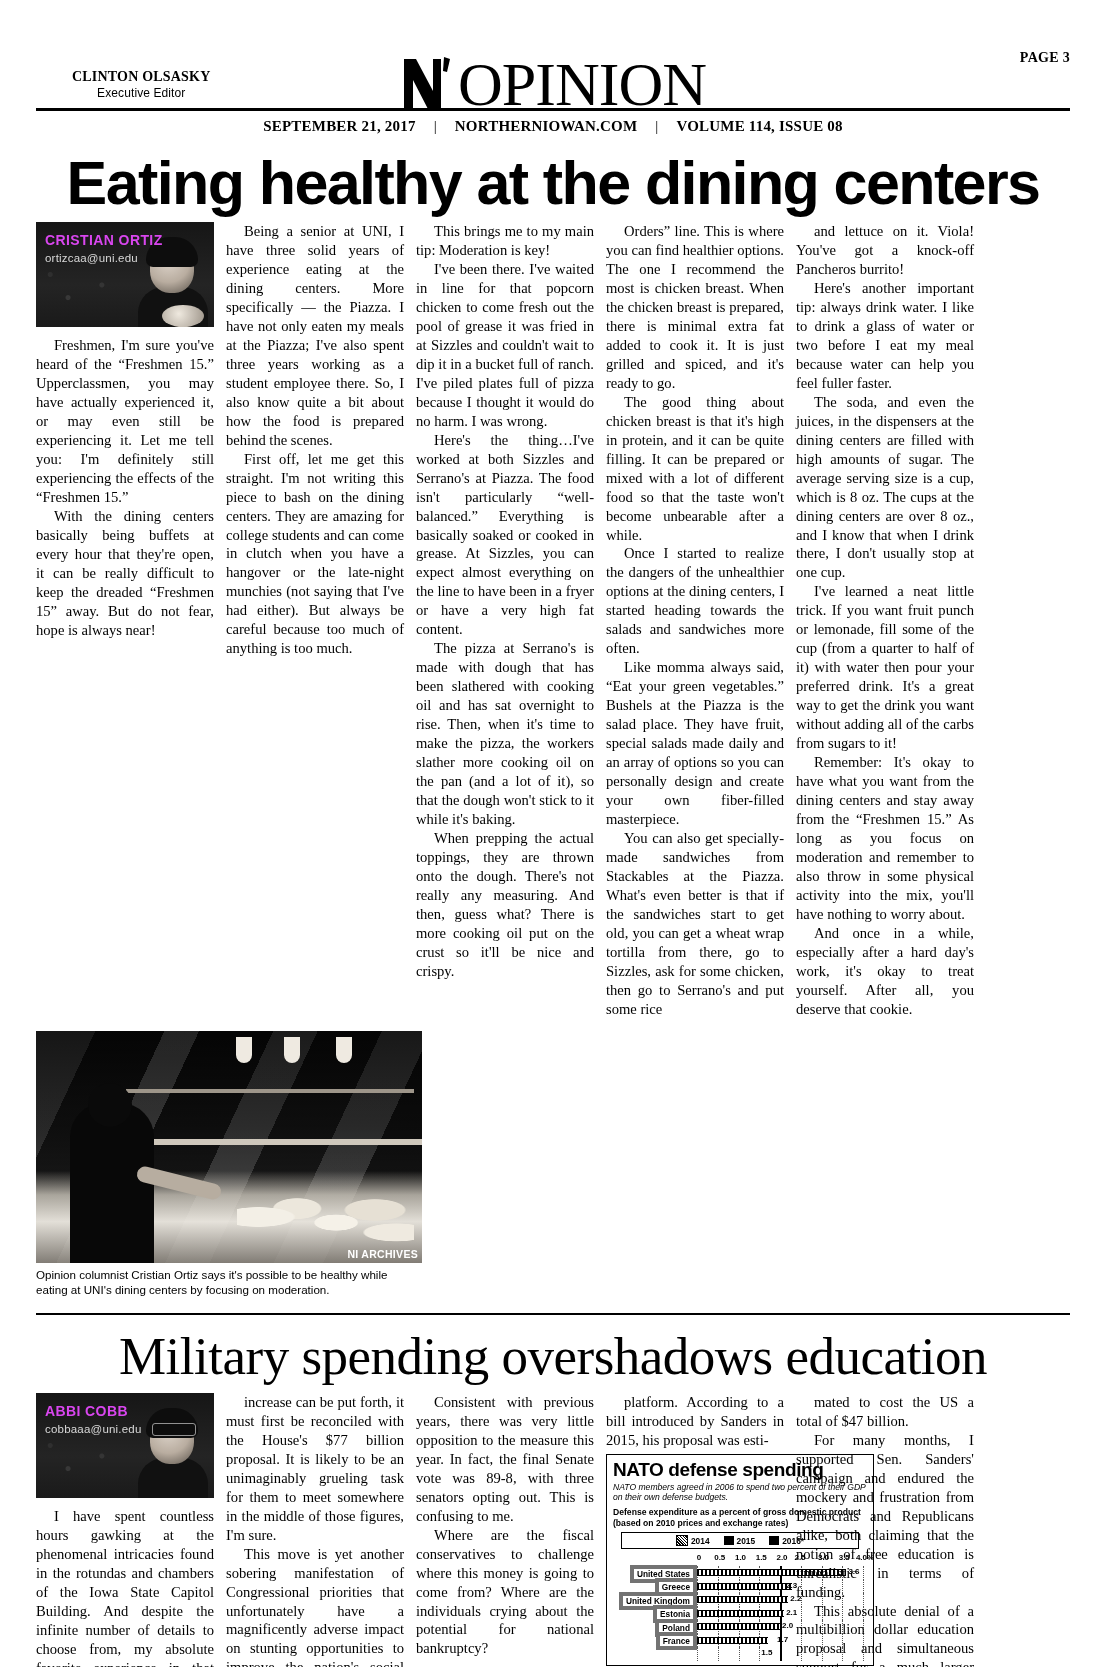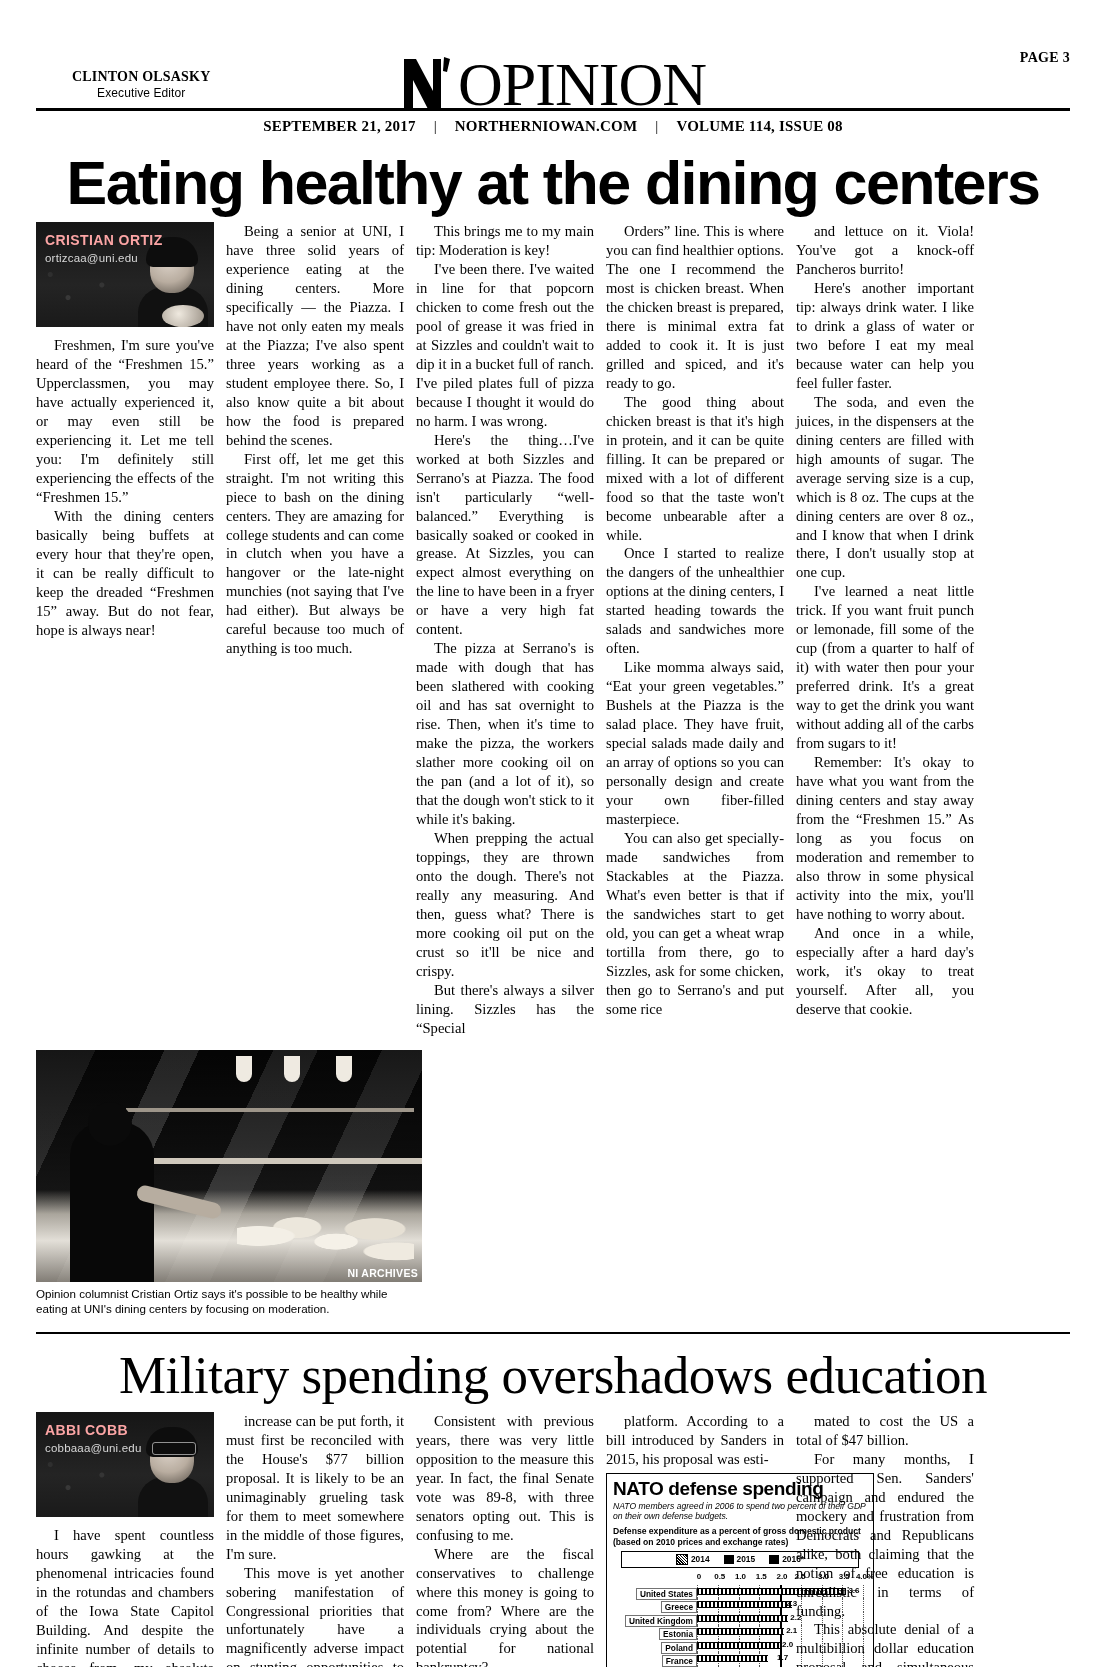--- a/index.html
+++ b/index.html
@@ -72,21 +72,21 @@
     margin-bottom:9px;
   }
   .author-card .noise{position:absolute;inset:0;
     background:
       radial-gradient(circle at 18% 72%, rgba(255,255,255,.10) 0 2px, transparent 3px),
       radial-gradient(circle at 37% 60%, rgba(255,255,255,.08) 0 2px, transparent 3px),
       radial-gradient(circle at 62% 84%, rgba(255,255,255,.07) 0 2px, transparent 3px),
       radial-gradient(circle at 8% 50%, rgba(255,255,255,.06) 0 2px, transparent 3px),
       linear-gradient(180deg,#161616 0%,#242424 60%,#1a1a1a 100%);
   }
-  .author-name{position:absolute;left:9px;top:10px;color:#fca5a5;font-family:"Liberation Sans",sans-serif;font-weight:bold;font-size:14px;letter-spacing:.4px;}
+  .author-name{position:absolute;left:9px;top:10px;color:#d946ef;font-family:"Liberation Sans",sans-serif;font-weight:bold;font-size:14px;letter-spacing:.4px;}
   .author-email{position:absolute;left:9px;top:30px;color:#d8d8d8;font-family:"Liberation Sans",sans-serif;font-size:11.5px;letter-spacing:.2px;}
   .author-photo{position:absolute;right:2px;bottom:0;width:76px;height:96px;overflow:hidden;}
   .author-photo .head{position:absolute;left:14px;top:12px;width:44px;height:50px;border-radius:47% 47% 44% 44%;
      background:radial-gradient(circle at 42% 36%, #dcd3c9 0%, #b9ada0 52%, #6d655c 90%);}
   .author-photo .hair{position:absolute;left:10px;top:6px;width:52px;height:30px;border-radius:26px 26px 8px 8px;background:#0d0d0d;}
   .author-photo .body{position:absolute;left:2px;top:56px;width:70px;height:42px;border-radius:26px 26px 0 0;background:#111;}
   .author-photo .glasses{position:absolute;left:16px;top:21px;width:42px;height:11px;border:1.6px solid rgba(255,255,255,.55);border-radius:3px;}
   .author-photo .plate{position:absolute;left:26px;top:74px;width:42px;height:22px;border-radius:50%;background:radial-gradient(circle at 40% 40%,#efe9df,#9a9186);}
 
   
@@ -140,21 +140,21 @@
   .sw-2014{background:repeating-linear-gradient(45deg,#000 0 1px,#fff 1px 2px);border:1px solid #000;}
   .sw-2015{background:#000;}
   .sw-2016{background:#000;}
 
   .chart-plot{position:relative;margin-left:0;}
   .tick-row{display:flex;font-size:8px;font-weight:bold;margin-left:86px;position:relative;height:12px;}
   .tick{position:absolute;transform:translateX(-50%);}
   .bars{position:relative;margin-top:1px;}
   .bar-row{display:flex;align-items:center;height:13.5px;}
   .bar-label{width:84px;text-align:right;padding-right:0;}
-  .bar-label span{display:inline-block;border:1px solid #737373;background:#fff;padding:0 3px;font-size:8.3px;font-weight:bold;line-height:10px;position:relative;z-index:3;white-space:nowrap;}
+  .bar-label span{display:inline-block;border:4px solid #737373;background:#fff;padding:0 3px;font-size:8.3px;font-weight:bold;line-height:10px;position:relative;z-index:3;white-space:nowrap;}
   .bar-track{position:relative;flex:1;height:13.5px;}
   .bar{position:absolute;left:0;top:3px;height:7px;background:#000;}
   .bar.hatch{background:repeating-linear-gradient(90deg,#000 0 2px,#fff 2px 4px);border-top:1px solid #000;border-bottom:1px solid #000;box-sizing:border-box;}
   .bar-val{position:absolute;top:1px;font-size:8px;font-weight:bold;}
   .gridline{position:absolute;top:0;bottom:0;border-left:1px dotted #555;}
   .guideline{position:absolute;top:0;bottom:0;border-left:2px solid #000;}
 </style>
 </head>
 <body>
 
@@ -213,21 +213,20 @@
       <p>Being a senior at UNI, I have three solid years of experience eating at the dining centers. More specifically — the Piazza. I have not only eaten my meals at the Piazza; I've also spent three years working as a student employee there. So, I also know quite a bit about how the food is prepared behind the scenes.</p>
       <p>First off, let me get this straight. I'm not writing this piece to bash on the dining centers. They are amazing for college students and can come in clutch when you have a hangover or the late-night munchies (not saying that I've had either). But always be careful because too much of anything is too much.</p>
     </div>
 
     <div class="col">
       <p>This brings me to my main tip: Moderation is key!</p>
       <p>I've been there. I've waited in line for that popcorn chicken to come fresh out the pool of grease it was fried in at Sizzles and couldn't wait to dip it in a bucket full of ranch. I've piled plates full of pizza because I thought it would do no harm. I was wrong.</p>
       <p>Here's the thing…I've worked at both Sizzles and Serrano's at Piazza. The food isn't particularly “well-balanced.” Everything is basically soaked or cooked in grease. At Sizzles, you can expect almost everything on the line to have been in a fryer or have a very high fat content.</p>
       <p>The pizza at Serrano's is made with dough that has been slathered with cooking oil and has sat overnight to rise. Then, when it's time to make the pizza, the workers slather more cooking oil on the pan (and a lot of it), so that the dough won't stick to it while it's baking.</p>
       <p>When prepping the actual toppings, they are thrown onto the dough. There's not really any measuring. And then, guess what? There is more cooking oil put on the crust so it'll be nice and crispy.</p>
-      <p>But there's always a silver lining. Sizzles has the “Special</p>
     </div>
 
     <div class="col">
       <p>Orders” line. This is where you can find healthier options. The one I recommend the most is chicken breast. When the chicken breast is prepared, there is minimal extra fat added to cook it. It is just grilled and spiced, and it's ready to go.</p>
       <p>The good thing about chicken breast is that it's high in protein, and it can be quite filling. It can be prepared or mixed with a lot of different food so that the taste won't become unbearable after a while.</p>
       <p>Once I started to realize the dangers of the unhealthier options at the dining centers, I started heading towards the salads and sandwiches more often.</p>
       <p>Like momma always said, “Eat your green vegetables.” Bushels at the Piazza is the salad place. They have fruit, special salads made daily and an array of options so you can personally design and create your own fiber-filled masterpiece.</p>
       <p>You can also get specially-made sandwiches from Stackables at the Piazza. What's even better is that if the sandwiches start to get old, you can get a wheat wrap tortilla from there, go to Sizzles, ask for some chicken, then go to Serrano's and put some rice</p>
     </div>
 

